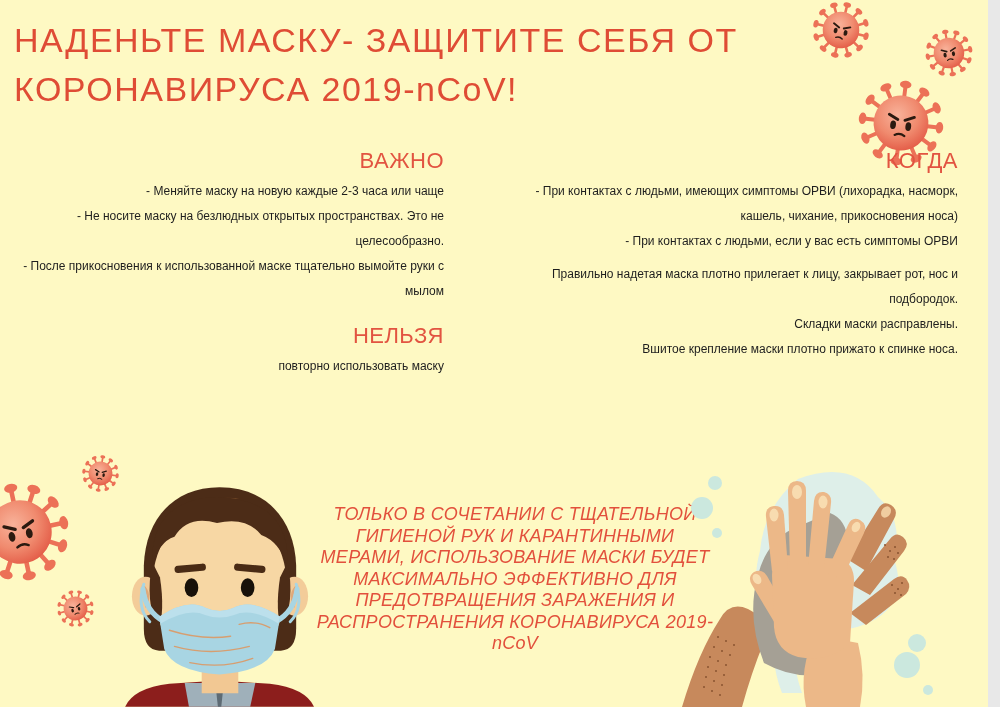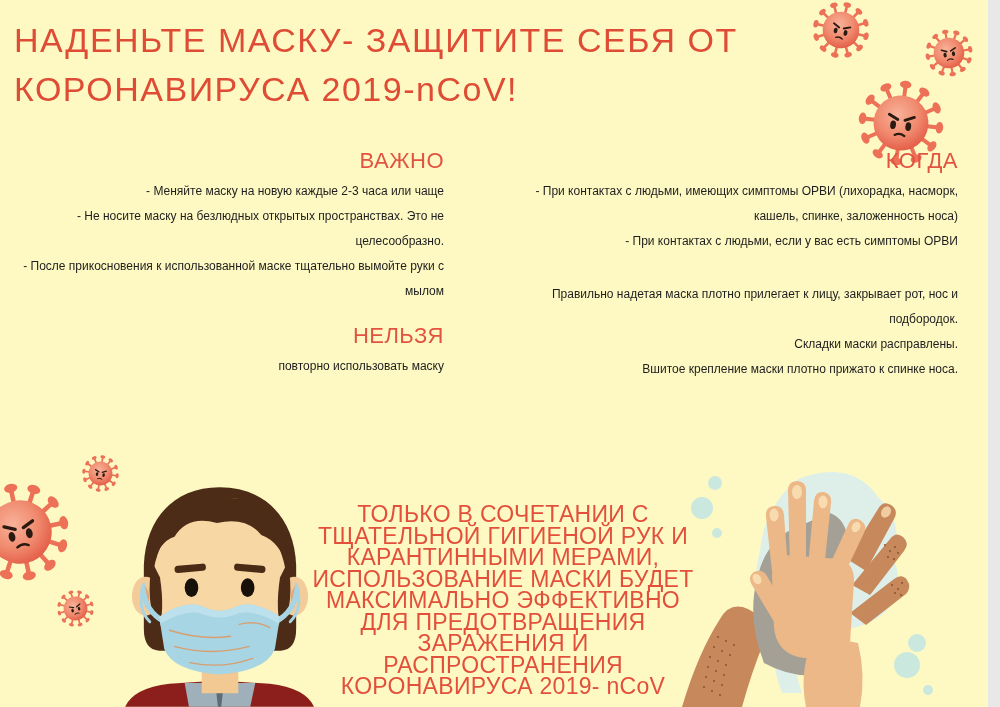--- a/index.html
+++ b/index.html
@@ -18,25 +18,25 @@
   .col { position:absolute;text-align:right; }
   .col-left  { left:16px;  top:148px; width:428px; }
   .col-right { left:488px; top:148px; width:470px; }
   .section-heading {
     font-size:22px; font-weight:400; color:#e25441;
     letter-spacing:0.5px; margin:0 0 5px 0;
   }
   .body-text { font-size:12px; line-height:25px; font-weight:400; }
   .body-text p { margin:0; }
   .section-gap { margin-top:19px; }
-  .fit-note { margin-top:28px; }
+  .fit-note { margin-top:8px; }
   .footer-note {
-    position:absolute; left:304px; top:504px; width:398px;
+    position:absolute; left:316px; top:504px; width:398px;
     text-align:center; color:#e2503c;
-    font-size:23px; line-height:21.5px; letter-spacing:0.3px;
+    font-size:18px; line-height:21.5px; letter-spacing:0.3px;font-style:italic;
   }
   .illus { position:absolute; }
   .virus { position:absolute; transform-origin:50% 50%; }
   .v1 { left:811px; top:0px;   width:60px;  height:60px;  transform:rotate(14deg); }
   .v2 { left:924px; top:28px;  width:50px;  height:50px;  transform:rotate(-10deg); }
   .v3 { left:856px; top:78px;  width:90px;  height:90px;  transform:rotate(7deg); }
   .v4 { left:-32px; top:480px; width:104px; height:104px; transform:rotate(-12deg); }
   .v5 { left:81px;  top:454px; width:39px;  height:39px;  transform:rotate(8deg); }
   .v6 { left:56px;  top:589px; width:39px;  height:39px;  transform:rotate(-16deg); }
   .boy   { left:120px; top:482px; width:200px; height:225px; }
@@ -154,21 +154,21 @@
       <div class="body-text">
         <p>повторно использовать маску</p>
       </div>
     </div>
   </div>
 
   <div class="col col-right">
     <div>
       <h2 class="section-heading">КОГДА</h2>
       <div class="body-text">
-        <p>- При контактах с людьми, имеющих симптомы ОРВИ (лихорадка, насморк, кашель, спинке, заложенность носа)</p>
+        <p>- При контактах с людьми, имеющих симптомы ОРВИ (лихорадка, насморк, кашель, чихание, прикосновения носа)</p>
         <p>- При контактах с людьми, если у вас есть симптомы ОРВИ</p>
       </div>
     </div>
     <div class="body-text fit-note">
       <p>Правильно надетая маска плотно прилегает к лицу, закрывает рот, нос и подбородок.</p>
       <p>Складки маски расправлены.</p>
       <p>Вшитое крепление маски плотно прижато к спинке носа.</p>
     </div>
   </div>
 

